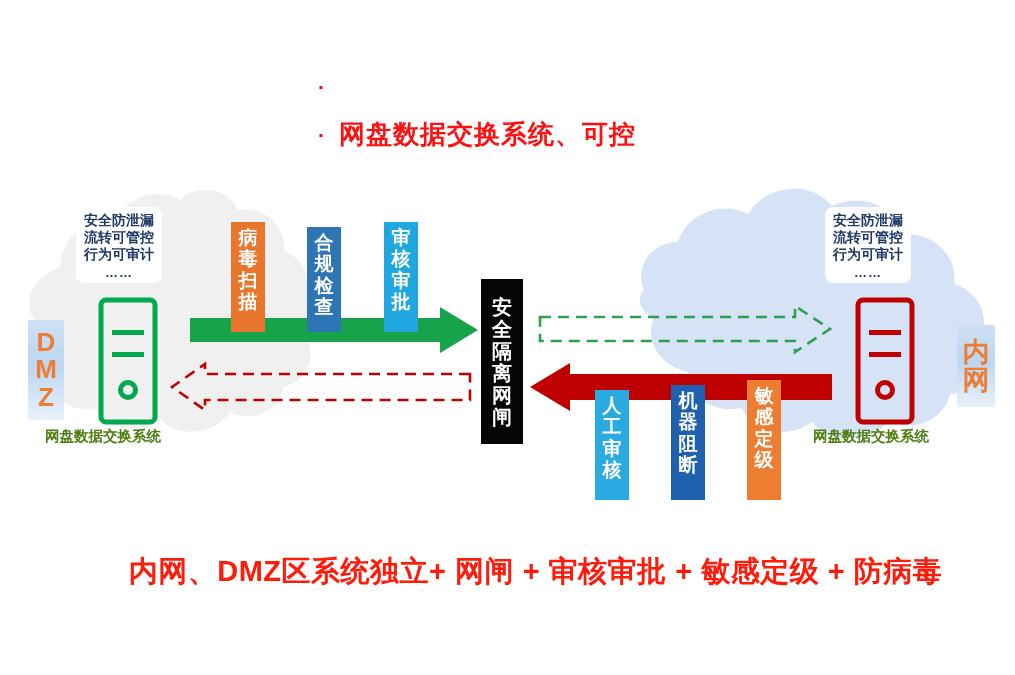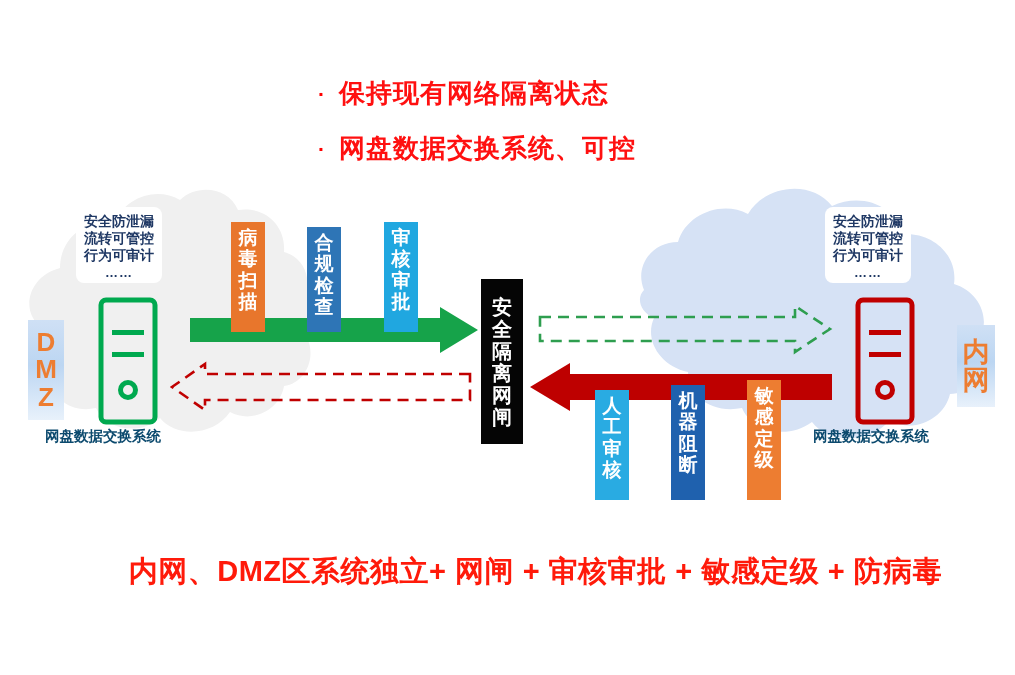--- a/index.html
+++ b/index.html
@@ -42,36 +42,37 @@
   #zone-intranet .zone-letter{font-size:27px;}
 
   
   .callout{
     position:absolute;background:#ffffff;border-radius:8px;
     padding:6px 8px 3px 8px;text-align:center;
   }
   .callout .ln{
     color:#1F3864;font-size:14px;font-weight:700;line-height:1.22;
     white-space:nowrap;
+    font-family:Liberation Mono, monospace;
   }
   .callout .dots{
     color:#1F3864;font-size:13px;font-weight:700;letter-spacing:1px;
     margin-top:1px;
   }
   #callout-left{left:76px;top:207px;}
   #callout-right{left:825px;top:207px;}
 
   
   .server{position:absolute;}
   #server-left{left:98px;top:297px;}
   #server-right{left:855px;top:297px;}
 
   
   .sys-caption{
-    position:absolute;color:#0c4a6e;font-size:14.5px;font-weight:700;
+    position:absolute;color:#4d7c0f;font-size:14.5px;font-weight:700;
     white-space:nowrap;
   }
   #caption-left{left:45px;top:427px;}
   #caption-right{left:813px;top:427px;}
 
   
   .vbox{
     position:absolute;display:flex;flex-direction:column;
     align-items:center;justify-content:flex-start;
     color:#ffffff;font-weight:700;font-size:19px;line-height:1.13;
@@ -139,21 +140,20 @@
                C788,440 752,432 742,408
                C712,414 688,396 688,372
                C660,366 644,340 654,318
                C640,312 636,298 644,290 Z" fill="#D6E2F5"></path>
     </g>
   </svg>
 
   <div class="bullets">
     <div class="bullet-row">
       <span class="bullet-dot">·</span>
-      <span class="bullet-text">保持现有网络隔离状态</span>
     </div>
     <div class="bullet-row">
       <span class="bullet-dot">·</span>
       <span class="bullet-text">网盘数据交换系统、可控</span>
     </div>
   </div>
 
   <div class="zone-box" id="zone-dmz">
     <span class="zone-letter">D</span>
     <span class="zone-letter">M</span>

